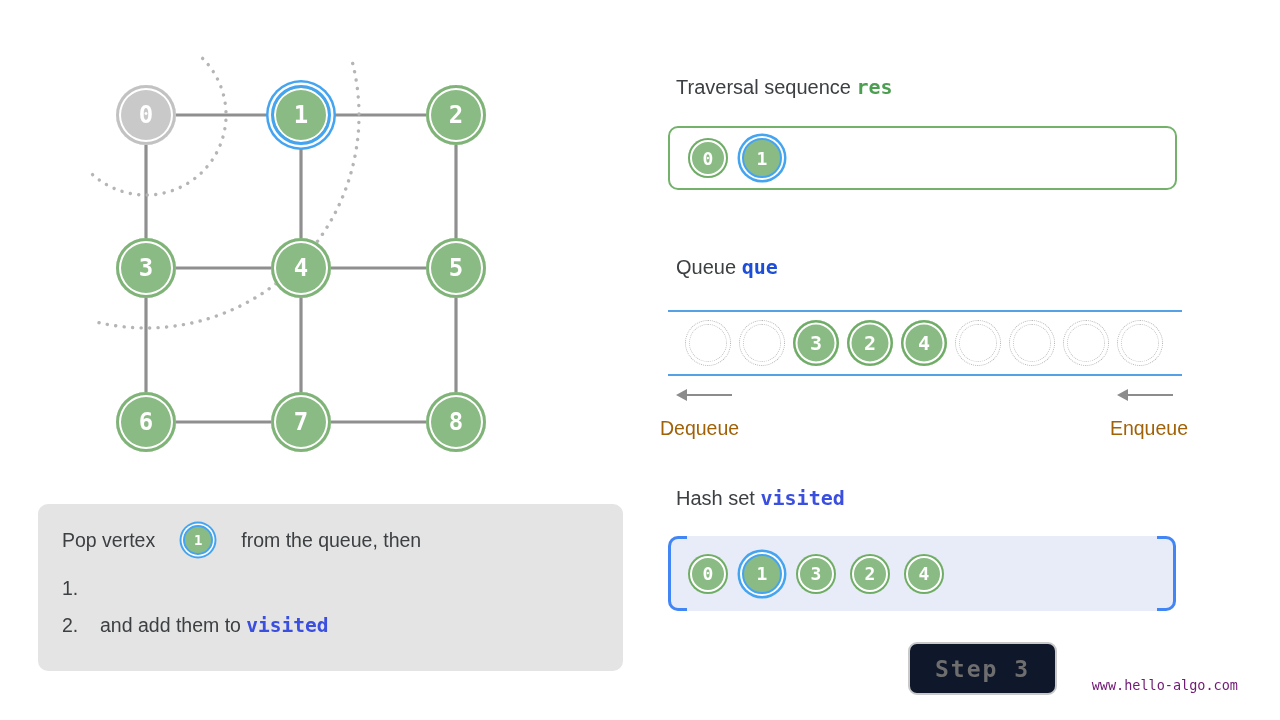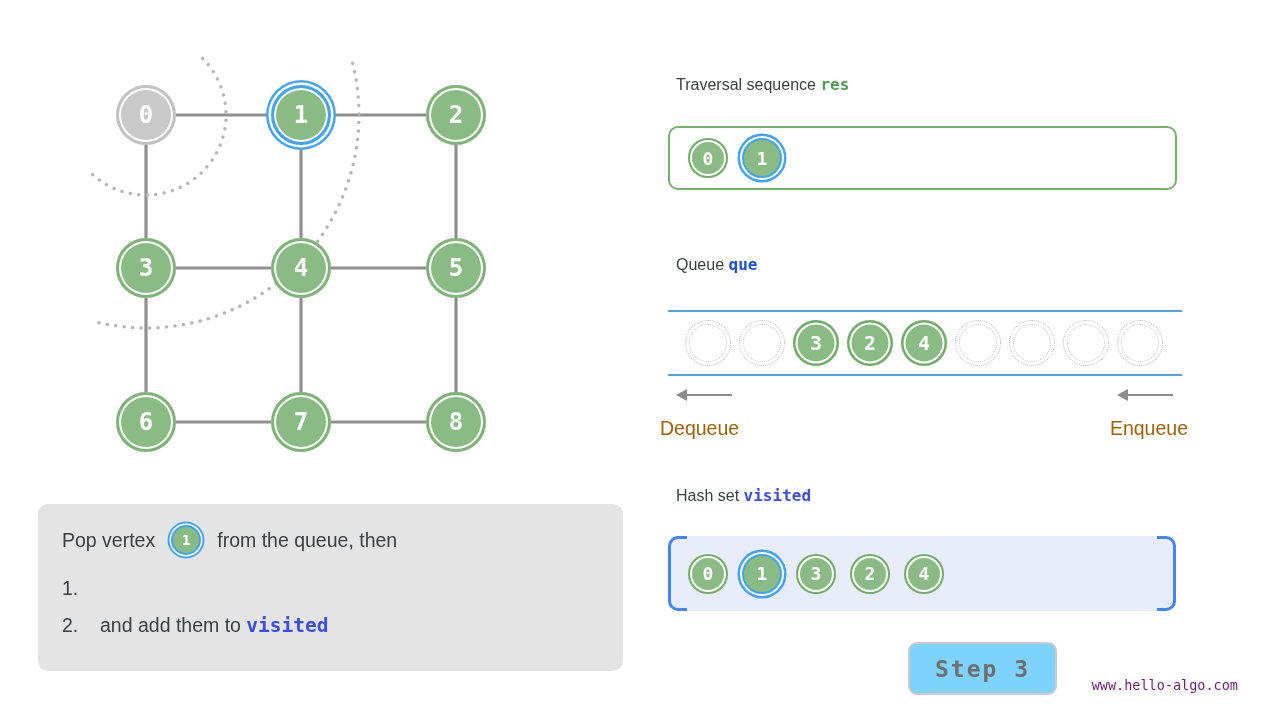--- a/index.html
+++ b/index.html
@@ -54,39 +54,39 @@
     content:''; position:absolute; inset:3px; border-radius:50%;
     border:1.6px dotted #C2C2C2;
   }
 
   
   .desc-box {
     position:absolute; left:38px; top:504px; width:585px; height:167px;
     background:#E4E4E4; border-radius:10px; padding:16px 20px 0 24px;
     font-size:19.5px; color:#3C4043;
   }
-  .desc-intro { display:flex; align-items:center; gap:12px; height:40px; }
+  .desc-intro { display:flex; align-items:center; gap:24px; height:40px; }
   .inline-node {
     display:inline-flex; width:30px; height:30px; border-radius:50%;
     align-items:center; justify-content:center; background:#8BBB84;
     border:2px solid #45A4F0;
     box-shadow: 0 0 0 1.5px #ffffff, 0 0 0 3.5px #45A4F0;
     font-family:"DejaVu Sans Mono", monospace; font-weight:bold; font-size:14px; color:#fff;
     margin:0 4px;
   }
   .desc-list { margin-top:14px; }
   .desc-item { display:flex; margin-bottom:9px; line-height:28px; }
   .desc-item .num { width:38px; flex:0 0 auto; }
   .code { font-family:"DejaVu Sans Mono", monospace; font-weight:bold; }
   .code.green  { color:#4C9E50; }
   .code.blue   { color:#1d4ed8; }
   .code.indigo { color:#3A4EDF; }
 
   
-  .sec-label { position:absolute; font-size:16px; color:#3C4043; }
+  .sec-label { position:absolute; font-size:20px; color:#3C4043; }
   #res-label   { left:676px; top:75px;  }
   #queue-label { left:676px; top:255px; }
   #hash-label  { left:676px; top:486px; }
 
   #res-box {
     position:absolute; left:668px; top:126px; width:509px; height:64px;
     border:2px solid #74B26B; border-radius:10px;
     display:flex; align-items:center; padding-left:18px; gap:14px;
   }
   #queue-strip {
@@ -112,21 +112,21 @@
   }
   #hash-box::before, #hash-box::after {
     content:''; position:absolute; top:0; bottom:0; width:16px;
     border:3px solid #4285F4;
   }
   #hash-box::before { left:0;  border-right:none; border-radius:10px 0 0 10px; }
   #hash-box::after  { right:0; border-left:none;  border-radius:0 10px 10px 0; }
 
   #step-btn {
     position:absolute; left:908px; top:642px; width:149px; height:53px;
-    background:#7dd3fc; border:2px solid #C9C9C9; border-radius:9px;
+    background:#0f172a; border:2px solid #C9C9C9; border-radius:9px;
     display:flex; align-items:center; justify-content:center;
     font-family:"DejaVu Sans Mono", monospace; font-weight:bold; font-size:23px;
     color:#6E6E6E; letter-spacing:2px; cursor:pointer;
   }
   #watermark {
     position:absolute; right:42px; top:677px;
     font-family:"DejaVu Sans Mono", monospace; font-size:13.5px; color:#701a75;
   }
 </style>
 </head>

